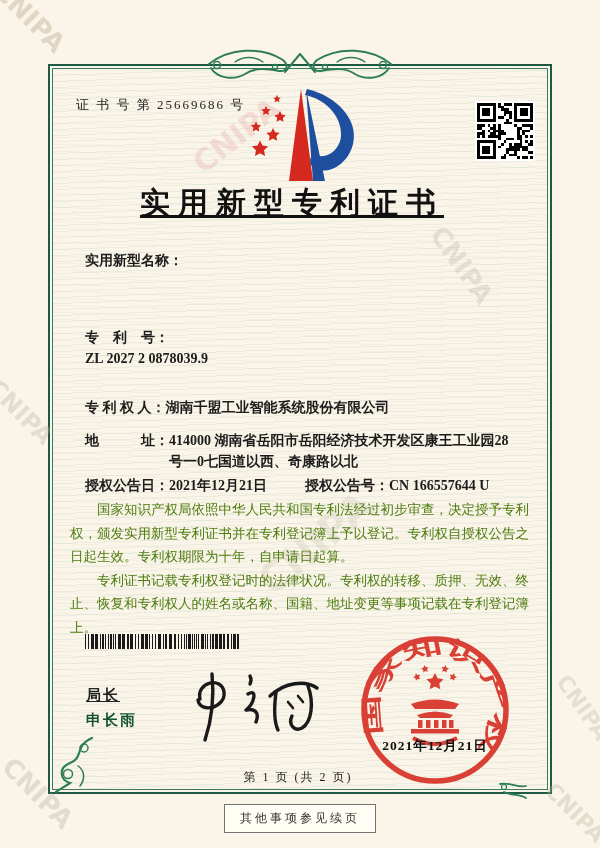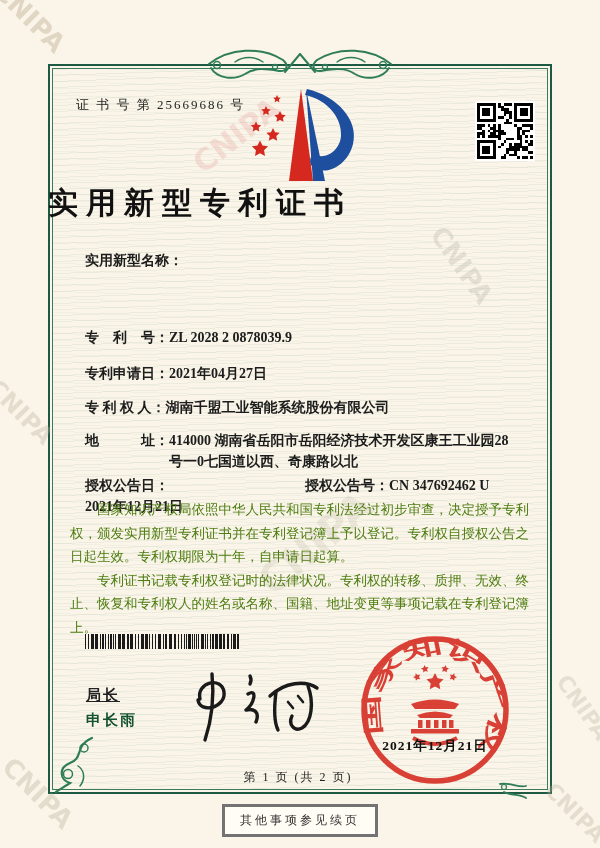--- a/index.html
+++ b/index.html
@@ -10,42 +10,42 @@
   .frame{position:absolute;left:48px;top:64px;width:500px;height:726px;
          border:2px solid #1d5a43;z-index:0;}
   .frame-inner{position:absolute;inset:2px;border:1px solid #3c7a5f;
       background:
         repeating-linear-gradient(178deg, rgba(140,172,150,0.13) 0 1px, transparent 1px 6px),
         repeating-linear-gradient(2deg, rgba(140,172,150,0.08) 0 1px, transparent 1px 7px);}
   .content{position:absolute;inset:0;z-index:2;}
   .cert-no{position:absolute;left:76px;top:96px;font-size:13px;letter-spacing:2px;color:#222;}
   .logo{position:absolute;left:233px;top:86px;}
   .qr{position:absolute;left:475px;top:101px;width:60px;height:60px;background:#fff;padding:2px;box-sizing:border-box;}
-  .title{position:absolute;left:48px;top:183px;width:396px;text-align:left;
-         font-size:30px;font-weight:bold;letter-spacing:8px;color:#111;}
+  .title{position:absolute;left:48px;top:183px;width:396px;text-align:right;
+         font-size:30px;font-weight:bold;letter-spacing:8px;color:#111;text-decoration:underline;}
   .row{position:absolute;left:85px;right:68px;display:flex;font-size:14px;font-weight:600;line-height:21px;}
   .row .lbl{flex:none;white-space:pre;}
   .row .val{flex:1;white-space:pre-line;}
   .row2{position:absolute;font-size:14px;font-weight:600;line-height:21px;display:flex;}
   .notice{position:absolute;left:70px;width:462px;top:498px;font-size:13.5px;
           line-height:23.5px;color:#4d7c0f;}
   .notice p{margin:0;text-indent:2em;}
   .barcode{position:absolute;left:85px;top:634px;}
   .signer-role{position:absolute;left:86px;top:686px;font-family:"Liberation Sans","DejaVu Sans",sans-serif;
                font-size:15px;font-weight:600;letter-spacing:2px;color:#222;text-decoration:underline;}
   .signer-name{position:absolute;left:86px;top:711px;font-family:"Liberation Sans","DejaVu Sans",sans-serif;
                font-size:15px;font-weight:600;letter-spacing:2px;color:#14532d;}
   .signature{position:absolute;left:170px;top:662px;}
   .seal{position:absolute;left:354px;top:630px;opacity:.88;}
   .seal-date{position:absolute;left:360px;top:737px;width:150px;text-align:center;
              font-size:13.5px;font-weight:600;letter-spacing:1px;color:#111;z-index:3;}
   .page-info{position:absolute;left:48px;top:769px;width:500px;text-align:center;
              font-size:12px;letter-spacing:2px;color:#222;}
   .continuation{position:absolute;left:50%;transform:translateX(-50%);top:804px;
-                background:#fffdf4;border:3px solid #737373;padding:5px 15px;
+                background:#fffdf4;border:1px solid #737373;padding:5px 15px;
                 font-size:12px;letter-spacing:3px;color:#333;white-space:nowrap;}
   .ornament-top{position:absolute;left:205px;top:40px;z-index:2;}
   .ornament-bl{position:absolute;left:54px;top:736px;z-index:2;}
   .ornament-br{position:absolute;left:498px;top:780px;z-index:2;}
 </style>
 </head>
 <body>
 
 <span class="wm" style="top:2px;left:-14px;transform:rotate(45deg);font-size:26px;color:rgba(190,172,142,.42);">CNIPA</span>
 <span class="wm" style="top:118px;left:186px;transform:rotate(-38deg);font-size:30px;color:rgba(232,150,150,.26);">CNIPA</span>
@@ -238,44 +238,40 @@
         <path d="M0,14h7v7h-7Z M1,15v5h5v-5Z" fill-rule="evenodd"></path>
         <rect x="2" y="16" width="3" height="3"></rect>
       </svg>
   </div>
 
   <div class="title">实用新型专利证书</div>
 
   <div class="row" style="top:250px;align-items:flex-end;">
     <span class="lbl">实用新型名称：</span>
   </div>
-  <div class="row" style="top:327px;">
+  <div class="row" style="top:327px;flex-direction:column;">
     <span class="lbl">专　利　号：</span>
-    <span class="val">ZL 2028 2 0878039.9</span>
-  </div>
-  <div class="row" style="top:363px;">
-    <span class="lbl">专利申请日：</span>
-    <span class="val">2021年04月27日</span>
+    <span class="val">ZL 2027 2 0878039.9</span>
   </div>
   <div class="row" style="top:397px;">
     <span class="lbl">专 利 权 人：</span>
     <span class="val">湖南千盟工业智能系统股份有限公司</span>
   </div>
   <div class="row" style="top:430px;">
     <span class="lbl">地　　　址：</span>
     <span class="val">414000 湖南省岳阳市岳阳经济技术开发区康王工业园28
 号一0七国道以西、奇康路以北</span>
   </div>
-  <div class="row2" style="left:85px;top:475px;flex-direction:column;">
+  <div class="row2" style="left:85px;top:475px;">
     <span class="lbl">授权公告日：</span>
     <span class="val">2021年12月21日</span>
   </div>
   <div class="row2" style="left:305px;top:475px;">
     <span class="lbl">授权公告号：</span>
-    <span class="val">CN 347692462 U</span>
+    <span class="val">CN 166557644 U</span>
   </div>
 
   <div class="notice">
     <p>国家知识产权局依照中华人民共和国专利法经过初步审查，决定授予专利权，颁发实用新型专利证书并在专利登记簿上予以登记。专利权自授权公告之日起生效。专利权期限为十年，自申请日起算。</p>
     <p>专利证书记载专利权登记时的法律状况。专利权的转移、质押、无效、终止、恢复和专利权人的姓名或名称、国籍、地址变更等事项记载在专利登记簿上。</p>
   </div>
 
   <svg class="barcode" id="bcsvg" width="158" height="15">
       <rect x="0" y="0" width="1" height="15" fill="#1a1a1a"></rect>
       <rect x="3" y="0" width="1" height="15" fill="#1a1a1a"></rect>

